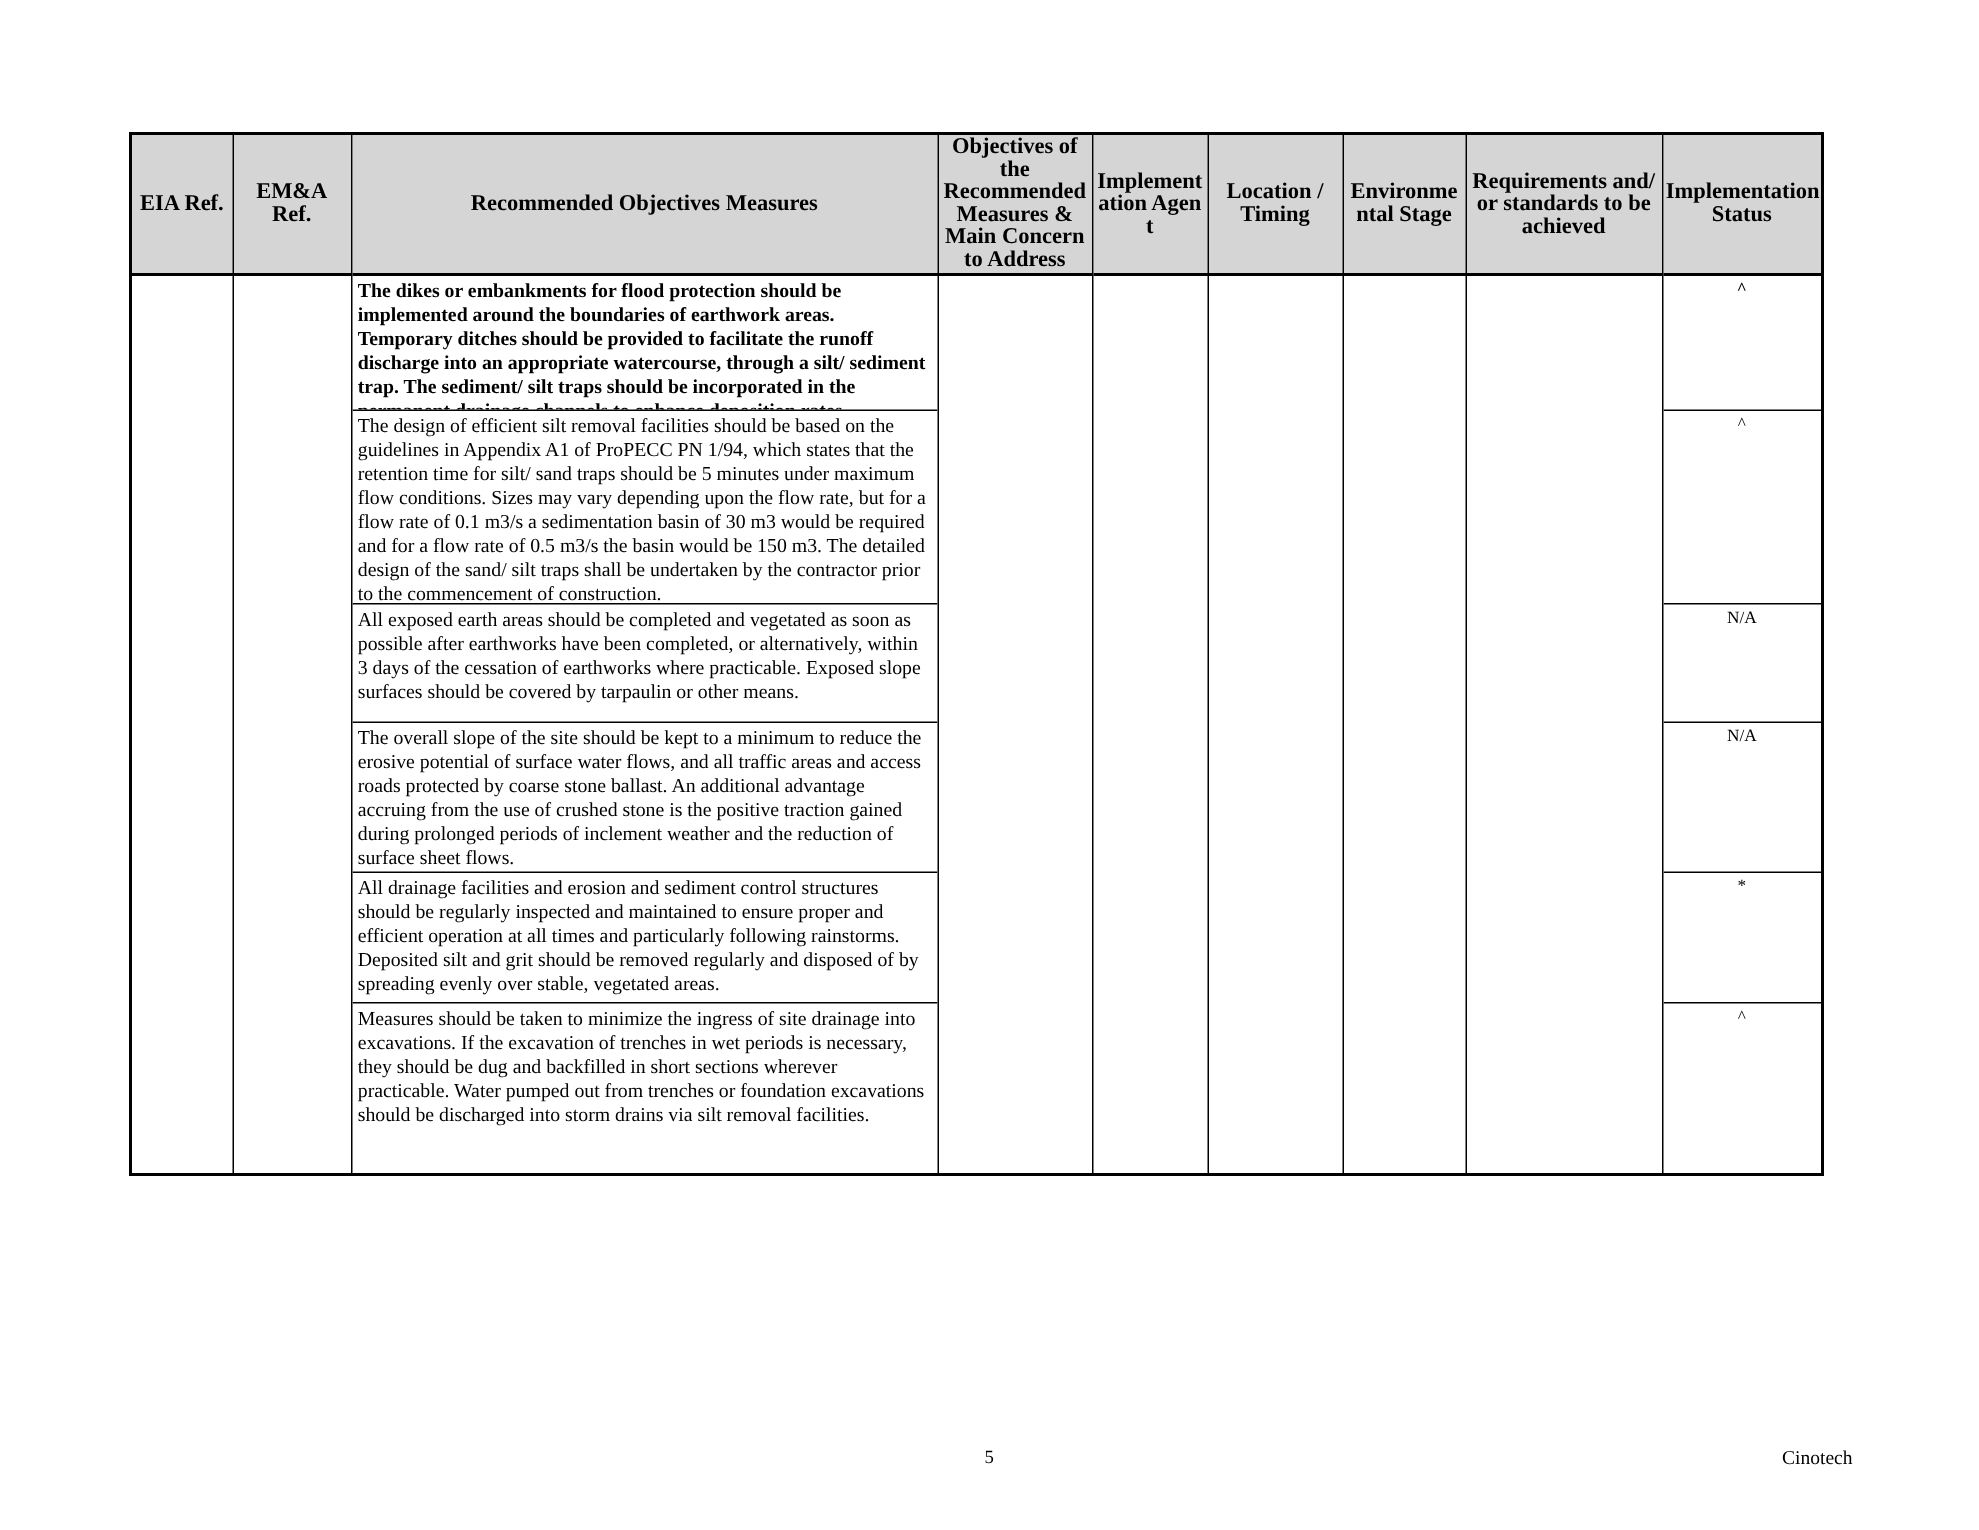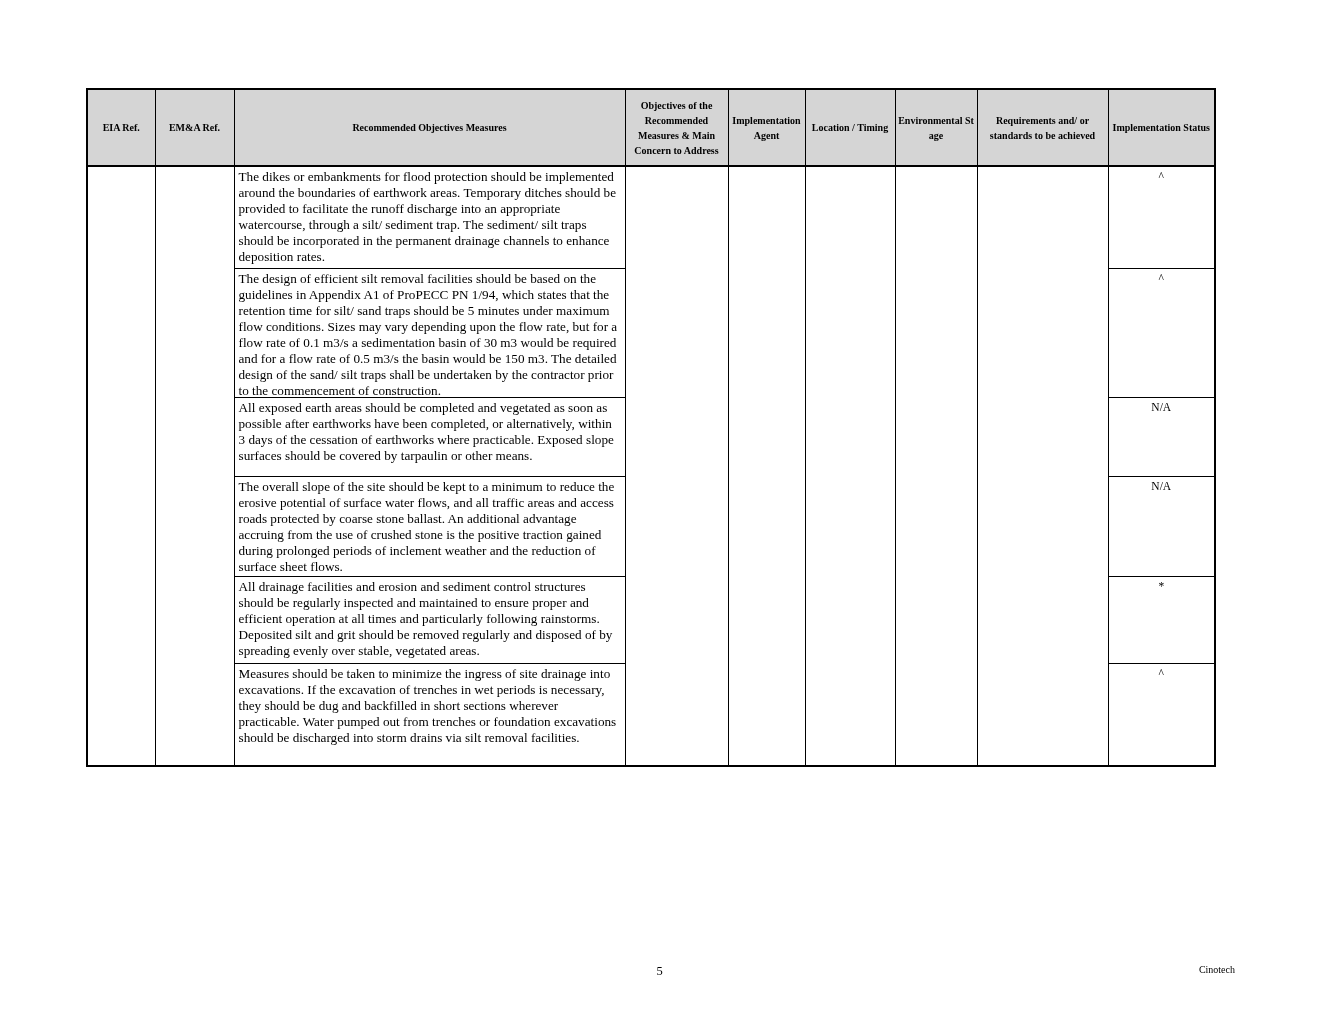--- a/index.html
+++ b/index.html
@@ -32,21 +32,21 @@
     table-layout: fixed;
     border: 2px solid #000000;
   }
   table.emis th, table.emis td {
     border: 1px solid #000000;
     box-sizing: border-box;
   }
   table.emis thead th {
     background: #d5d5d5;
     font-weight: bold;
-    font-size: 10px;
+    font-size: 15px;
     line-height: 15px;
     text-align: center;
     vertical-align: middle;
     height: 77px;
     padding: 1px 2px;
     border-bottom: 2px solid #000000;
     overflow: hidden;
   }
   table.emis thead th.brk { word-break: break-all; }
   table.emis tbody td {
@@ -67,38 +67,38 @@
   .scell {
     box-sizing: border-box;
     border-bottom: 1px solid #000000;
     padding-top: 3px;
     font-size: 11.5px;
     line-height: 12px;
     text-align: center;
     overflow: hidden;
   }
   .mcell.last, .scell.last { border-bottom: none; }
-  .h105 { height: 102px; }
+  .h105 { height: 90px; font-weight: bold; }
   .h129 { height: 129px; }
   .h79  { height: 79px; }
   .h100 { height: 100px; }
   .h87  { height: 87px; }
   .page-number {
     position: absolute;
     top: 964px;
     left: 0;
     width: 1319px;
     text-align: center;
     font-size: 12.5px;
   }
   .footer-brand {
     position: absolute;
     top: 964px;
     right: 84px;
-    font-size: 10px;
+    font-size: 13px;
   }
 </style>
 </head>
 <body>
 
 <div class="page">
 
 
   <table class="emis">
     <colgroup>

